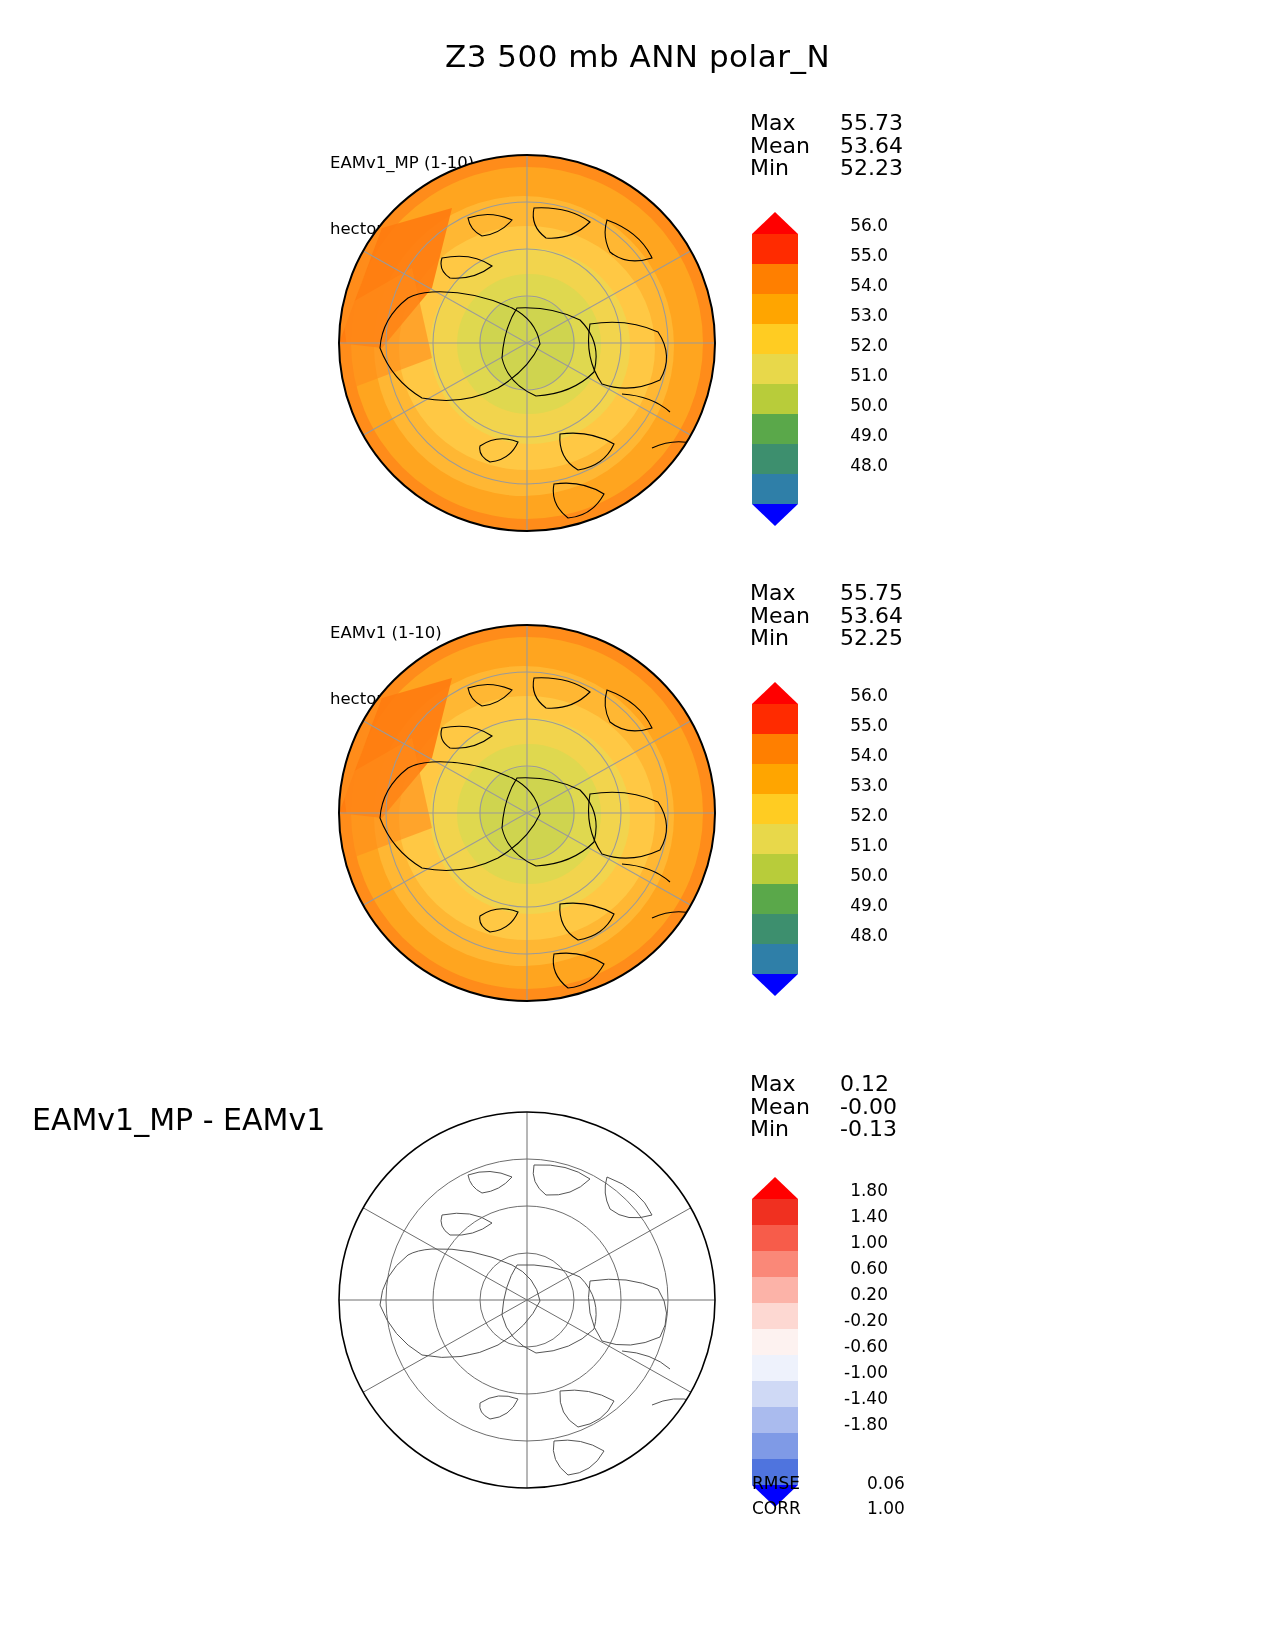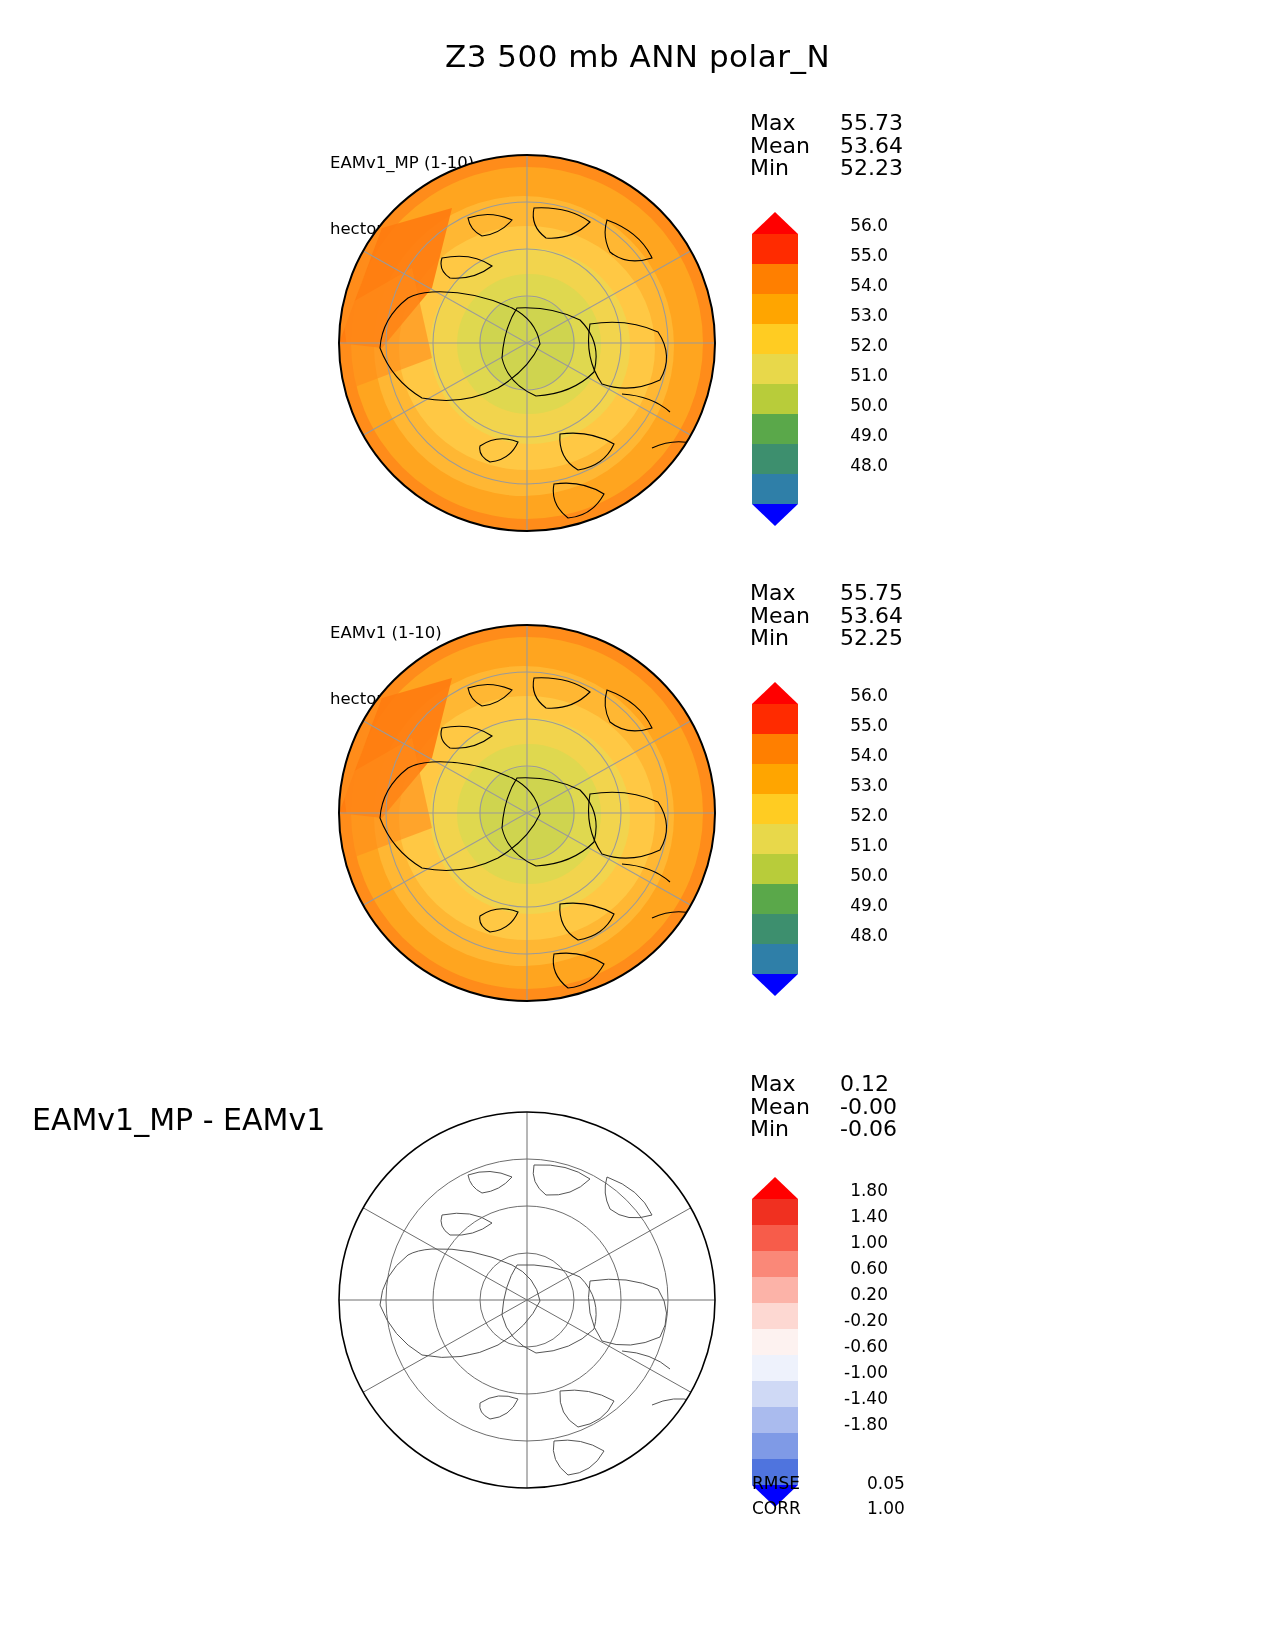--- a/index.html
+++ b/index.html
@@ -414,21 +414,21 @@
           <tr>
         <td class="k">Max</td>
         <td class="v">0.12</td>
       </tr>
       <tr>
         <td class="k">Mean</td>
         <td class="v">-0.00</td>
       </tr>
       <tr>
         <td class="k">Min</td>
-        <td class="v">-0.06</td>
+        <td class="v">-0.13</td>
       </tr>
     </tbody>
       </table>
   </div>
 
   <div class="cbar" style="left: 752px; top: 122px; height: 330px;">
     <div class="cbar-col">
       <div class="cbar-cap top" style="border-bottom-color:#ff0000;"></div>
       <div class="cbar-band" style="background:#f03020; height:26px;"></div>
       <div class="cbar-band" style="background:#f75c4a; height:26px;"></div>
@@ -476,21 +476,21 @@
         </div>
     </div>
   </div>
 </div>
 
 <div class="footer-stats">
   <table>
     <tbody>
         <tr>
       <td class="k">RMSE</td>
-      <td class="v">0.05</td>
+      <td class="v">0.06</td>
     </tr>
     <tr>
       <td class="k">CORR</td>
       <td class="v">1.00</td>
     </tr>
   </tbody>
     </table>
 </div>
 
 </body></html>

